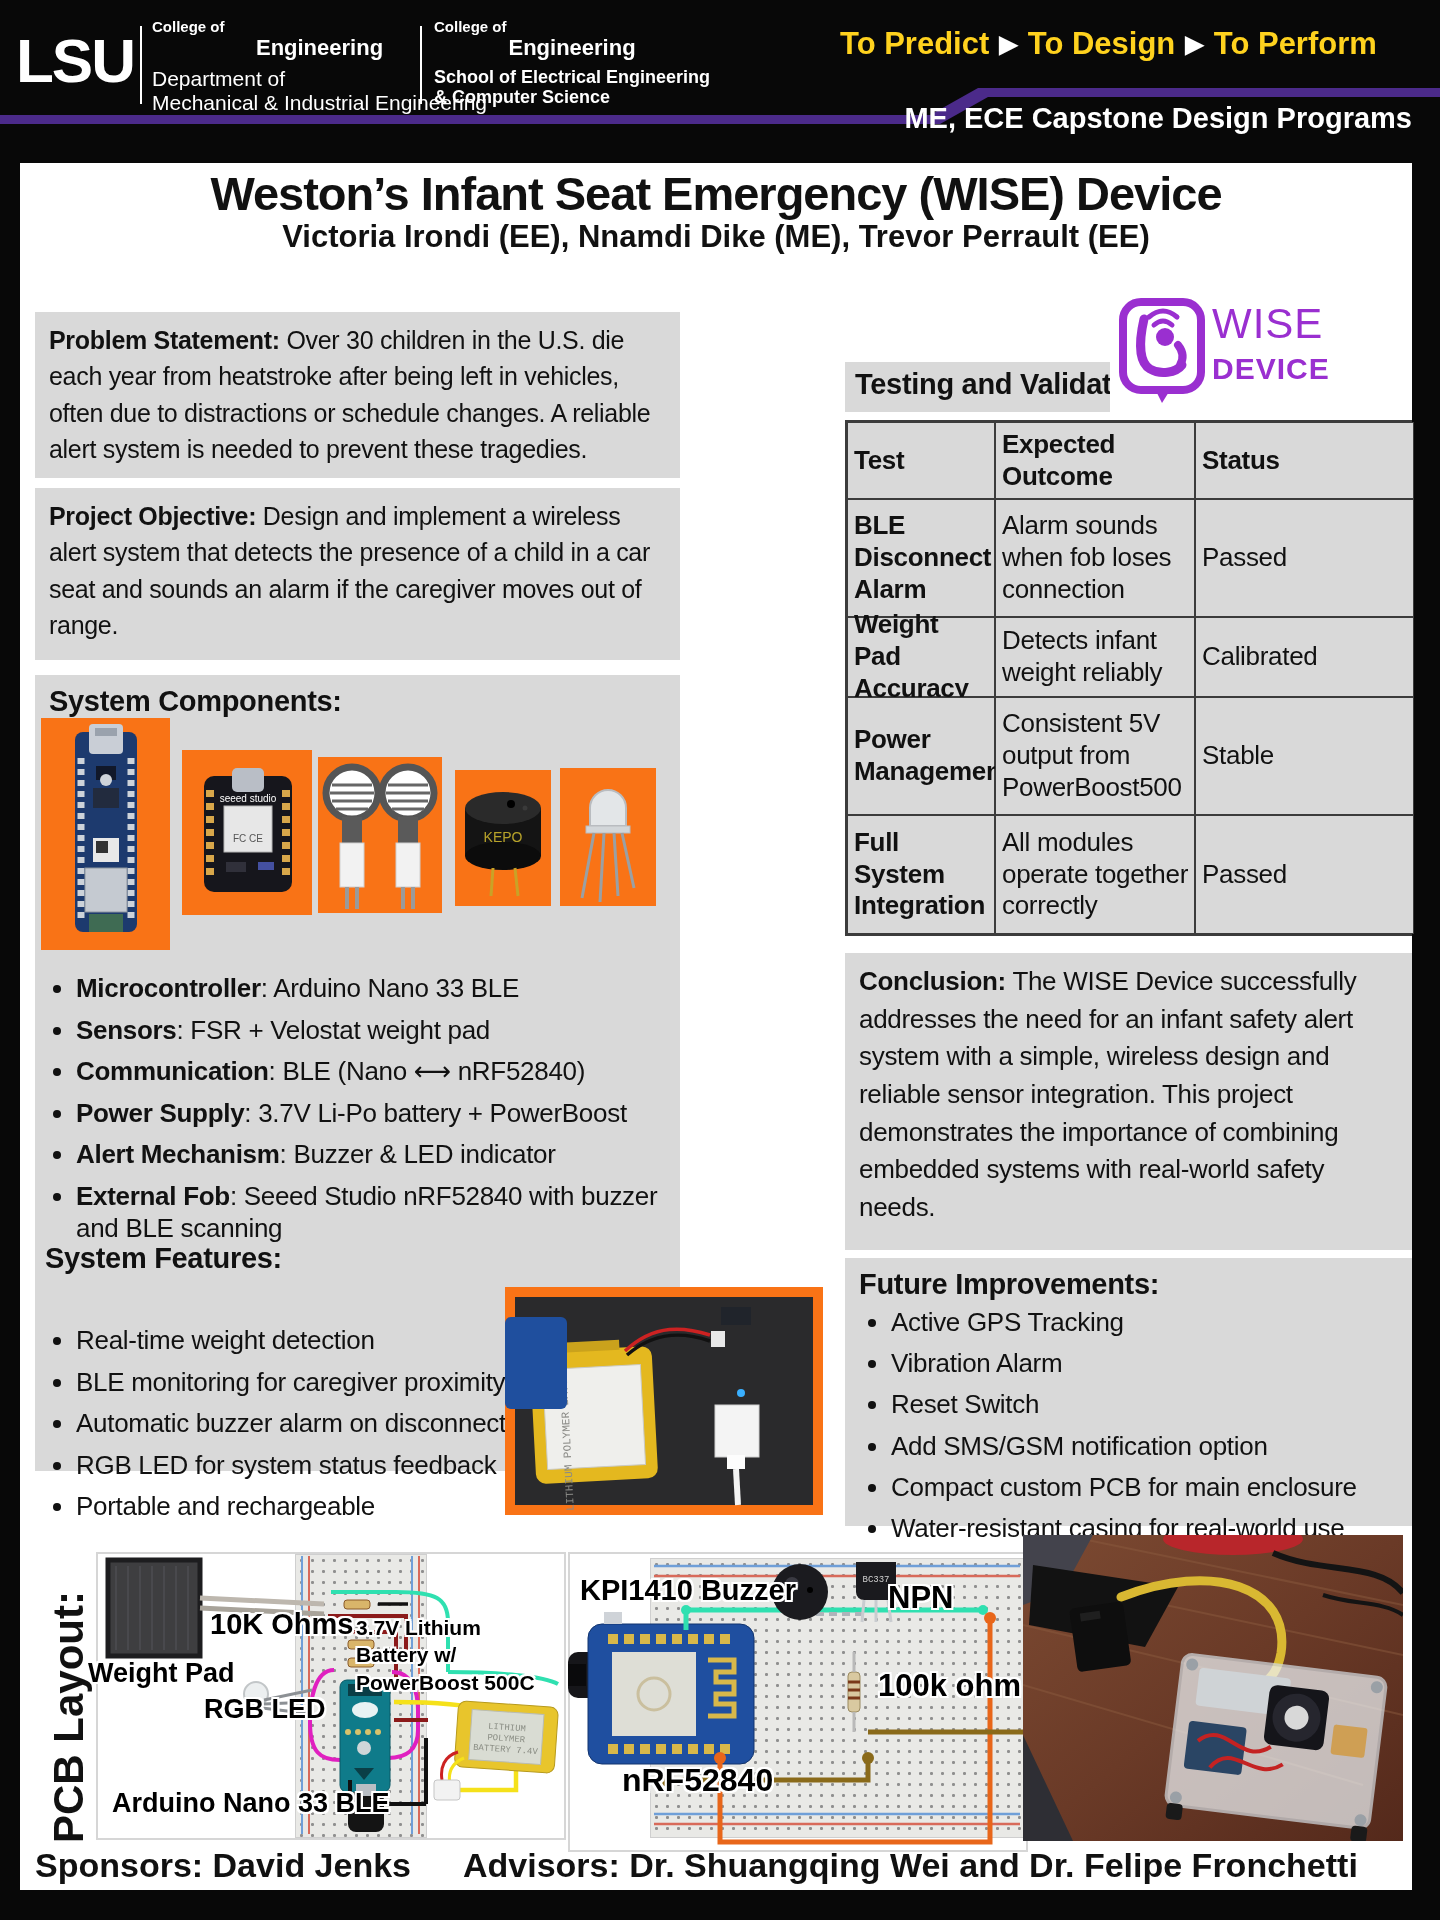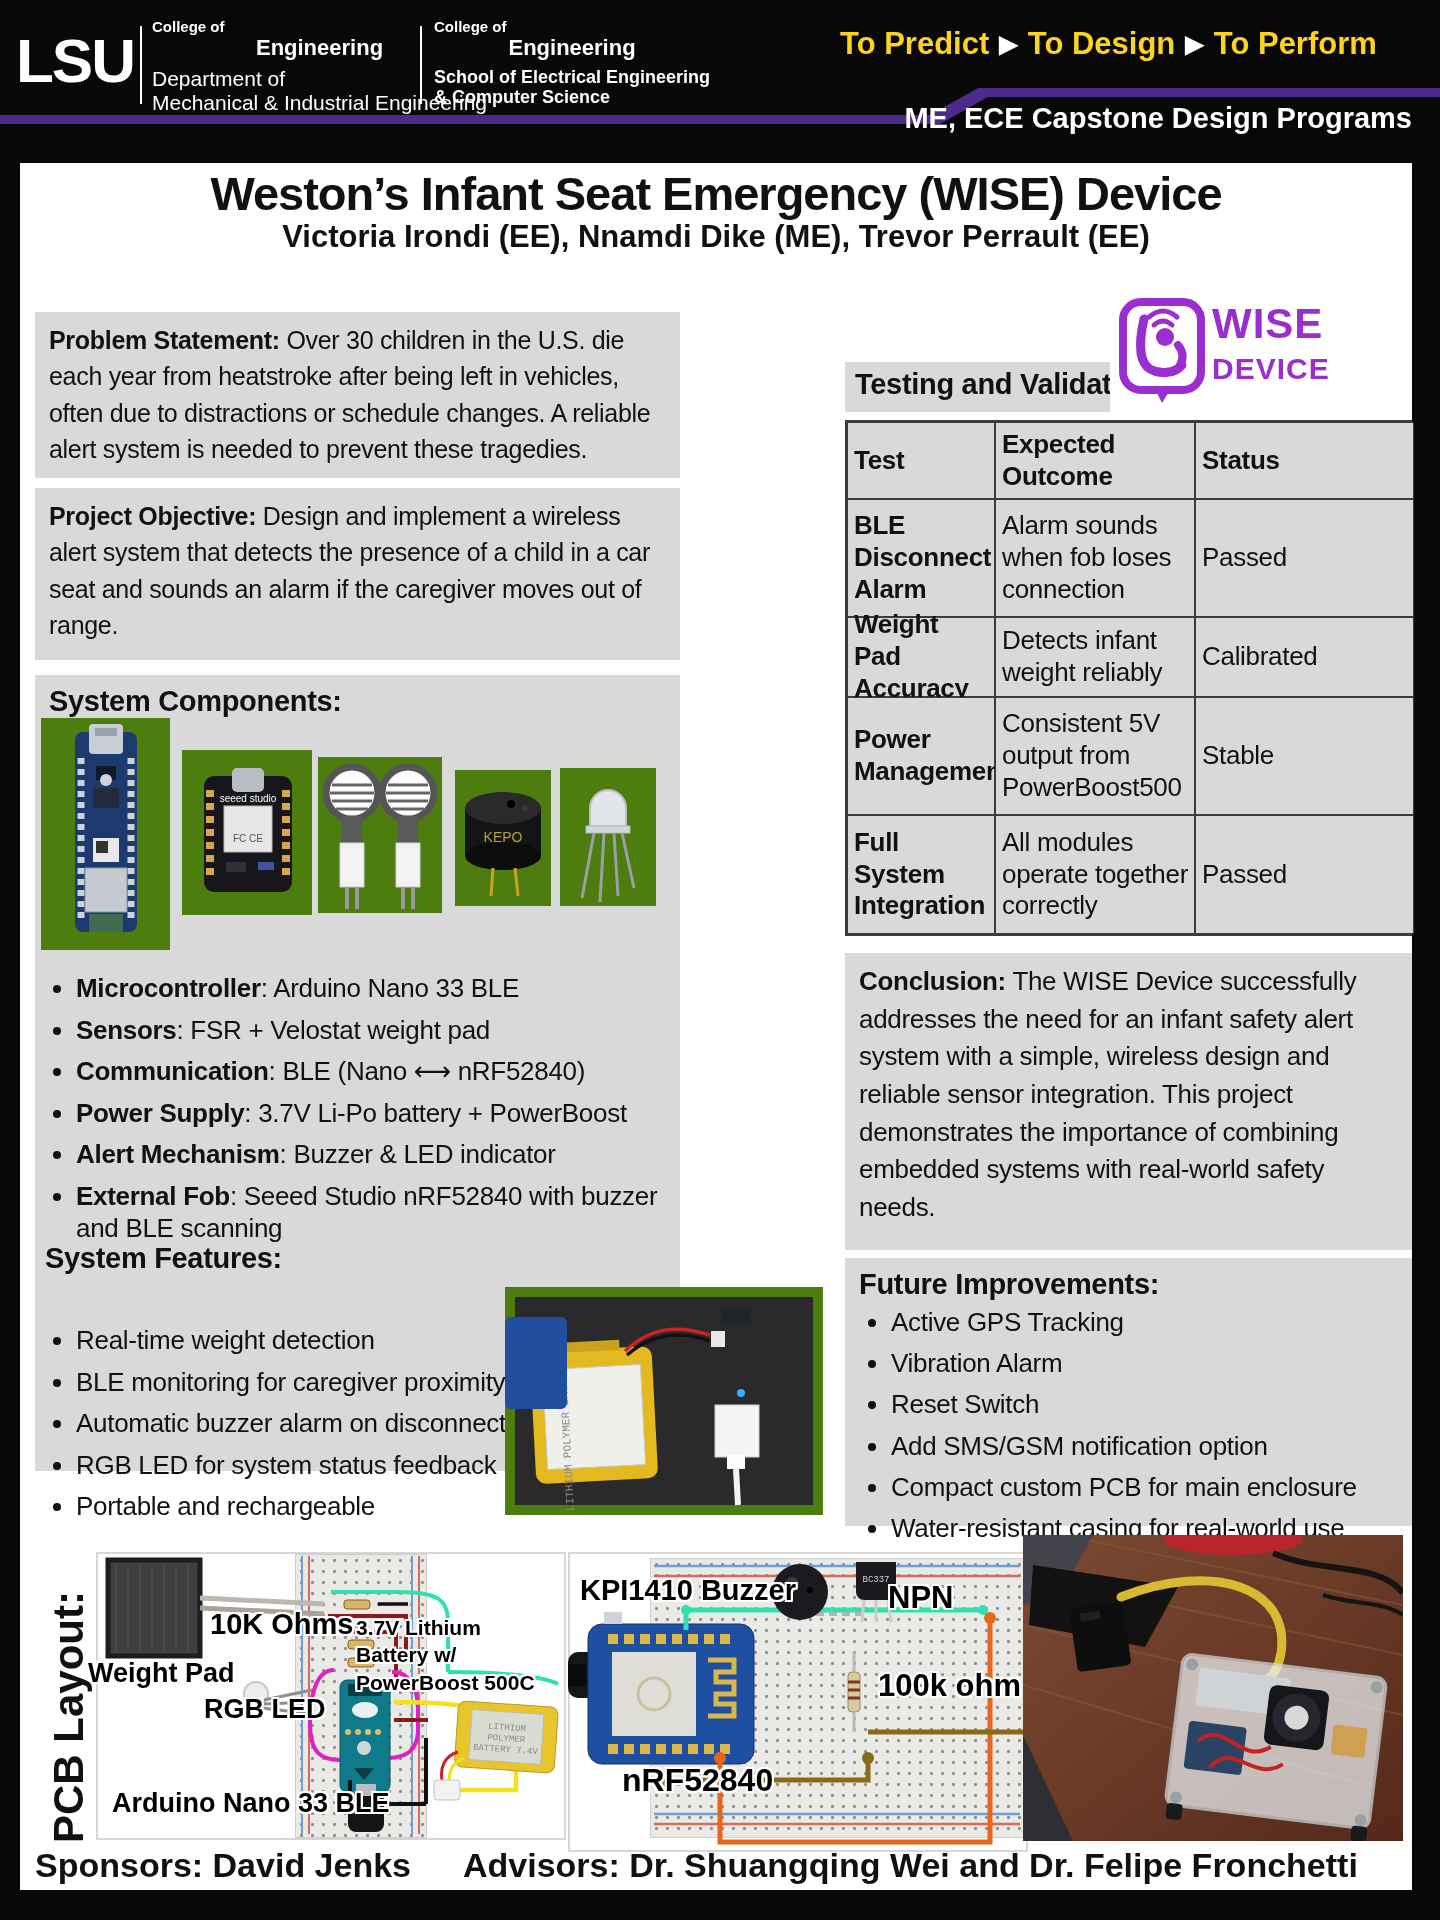--- a/index.html
+++ b/index.html
@@ -27,41 +27,41 @@
   .title-main{left:20px;top:166px;width:1392px;text-align:center;font-size:47px;font-weight:bold;letter-spacing:-1px;}
   .title-authors{left:20px;top:219px;width:1392px;text-align:center;font-size:31px;font-weight:bold;}
   
   .gbox{background:#d9d9d9;padding:10px 14px;box-sizing:border-box;}
   .body-text{font-size:25px;line-height:1.45;letter-spacing:-0.3px;}
   .blbl{font-weight:bold;}
   .sec-head{font-size:29px;font-weight:bold;letter-spacing:-0.3px;}
   ul.blist{margin:4px 0 0 8px;padding:0 0 0 22px;font-size:26px;letter-spacing:-0.3px;}
   ul.blist li{margin:0 0 9px 0;line-height:1.25;}
   
-  .tile{background:#4d7c0f;}
+  .tile{background:#f97316;}
   
   .ttable{left:845px;top:420px;width:567px;display:grid;grid-template-columns:148px 200px 219px;
           grid-template-rows:77px 118px 80px 118px 119px;border:2px solid #3c3c3c;box-sizing:border-box;}
   .tcell{background:#d9d9d9;border:1px solid #3c3c3c;display:flex;align-items:center;
          padding:2px 6px;font-size:26px;line-height:1.22;letter-spacing:-0.3px;box-sizing:border-box;}
   .tcell.hd,.tcell.c1{font-weight:bold;}
   
   ul.flist{margin:6px 0 18px 6px;padding:0 0 0 26px;font-size:26px;letter-spacing:-0.3px;}
   ul.flist li{margin:0 0 10px 0;line-height:1.2;}
   
   .pcb-vert{left:45px;top:1565px;height:278px;writing-mode:vertical-rl;transform:rotate(180deg);
             font-size:42px;font-weight:bold;letter-spacing:0;}
   .panel{background:#fff;border:2px solid #d6d6d6;box-sizing:border-box;}
   .diag-label{font-weight:bold;color:#000;white-space:pre-line;
      text-shadow:-2px -2px 0 #fff,2px -2px 0 #fff,-2px 2px 0 #fff,2px 2px 0 #fff,0 2px 0 #fff,0 -2px 0 #fff,2px 0 0 #fff,-2px 0 0 #fff;}
   .bb{background-color:#e9e9e6;border:1px solid #cfcfcf;
       background-image:radial-gradient(#8f8f8f 1.3px,transparent 1.7px);background-size:11px 11px;}
   
   .wise-tile{left:1110px;top:293px;width:302px;height:120px;background:#fff;}
-  .wise-word1{left:1212px;top:300px;font-size:42px;font-weight:bold;color:#9a2fd0;letter-spacing:1px;}
+  .wise-word1{left:1212px;top:300px;font-size:42px;font-weight:normal;color:#9a2fd0;letter-spacing:1px;}
   .wise-word2{left:1212px;top:352px;font-size:30px;font-weight:bold;color:#9a2fd0;letter-spacing:1px;}
   
   .footer{left:35px;top:1846px;width:1380px;font-size:34px;font-weight:bold;white-space:nowrap;}
   .footer .gap{display:inline-block;width:52px;}
 </style>
 </head>
 <body>
 
 <div class="poster">
 

